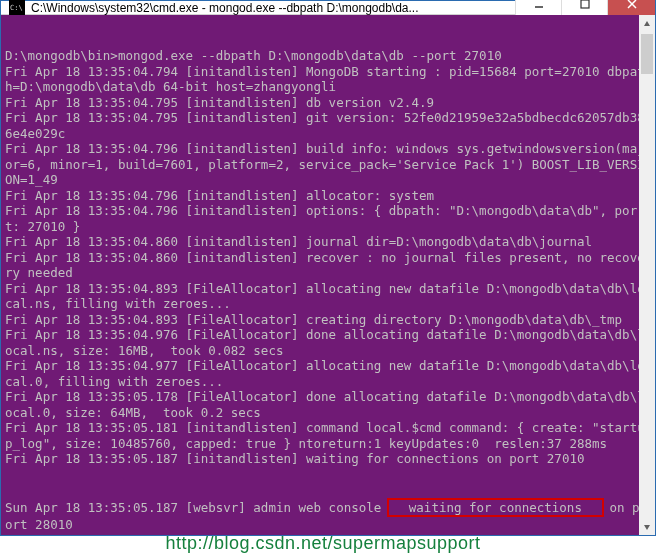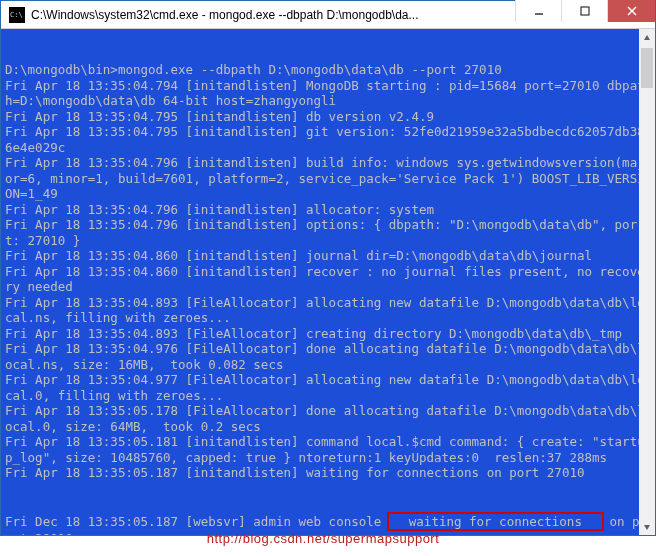--- a/index.html
+++ b/index.html
@@ -16,21 +16,21 @@
   .window {
     border: 1px solid #2a6bb0;
     width: 656px;
     height: 536px;
     display: flex;
     flex-direction: column;
     background: #000;
   }
 
   .titlebar {
-    height: 28px;
+    height: 14px;
     background: #fff;
     border-bottom: 1px solid #d0d0d0;
     display: flex;
     align-items: center;
     padding-left: 8px;
   }
   .titlebar .appicon {
     width: 16px; height: 16px;
     background: #000;
     margin-right: 6px;
@@ -65,21 +65,21 @@
     background: #fff;
     border-left: 1px solid #ddd;
     color: #333;
     cursor: pointer;
   }
   .winbtn.close { background: #c75050; color: #fff; width: 48px; }
   .winbtn svg { display: block; }
 
   .terminal {
     flex: 1;
-    background: #1d4ed8;
+    background: #701a75;
     color: #c0c0c0;
     font-family: "Lucida Console","Consolas",monospace;
     font-size: 12.5px;
     line-height: 15.5px;
     padding: 2px 8px 2px 4px;
     white-space: pre-wrap;
     word-break: break-all;
     position: relative;
     overflow: hidden;
   }
@@ -115,26 +115,26 @@
 
   .hl-box {
     border: 2px solid #d40000;
     display: inline-block;
     padding: 0 20px;
     margin: 0 -2px;
   }
 
   .watermark {
     position: absolute;
-    bottom: 10px;
+    bottom: 2px;
     right: 10px;
     left: 0;
     text-align: center;
-    color: #b91c1c;
-    font-size: 13px;
+    color: #15803d;
+    font-size: 18px;
     font-family: Verdana, sans-serif;
     letter-spacing: 0.5px;
     pointer-events: none;
   }
 </style>
 </head>
 <body>
 
 <div class="window">
   <div class="titlebar">
@@ -155,21 +155,21 @@
         <svg width="10" height="10">
             <line x1="1" y1="1" x2="9" y2="9" stroke="#fff" stroke-width="1.5"></line>
             <line x1="9" y1="1" x2="1" y2="9" stroke="#fff" stroke-width="1.5"></line>
           </svg>
       </div>
     </div>
   </div>
 
   <div class="terminal">
     <div id="term-lines"><div>D:\mongodb\bin&gt;mongod.exe --dbpath D:\mongodb\data\db --port 27010</div><div>Fri Apr 18 13:35:04.794 [initandlisten] MongoDB starting : pid=15684 port=27010 dbpath=D:\mongodb\data\db 64-bit host=zhangyongli</div><div>Fri Apr 18 13:35:04.795 [initandlisten] db version v2.4.9</div><div>Fri Apr 18 13:35:04.795 [initandlisten] git version: 52fe0d21959e32a5bdbecdc62057db386e4e029c</div><div>Fri Apr 18 13:35:04.796 [initandlisten] build info: windows sys.getwindowsversion(major=6, minor=1, build=7601, platform=2, service_pack='Service Pack 1') BOOST_LIB_VERSION=1_49</div><div>Fri Apr 18 13:35:04.796 [initandlisten] allocator: system</div><div>Fri Apr 18 13:35:04.796 [initandlisten] options: { dbpath: "D:\mongodb\data\db", port: 27010 }</div><div>Fri Apr 18 13:35:04.860 [initandlisten] journal dir=D:\mongodb\data\db\journal</div><div>Fri Apr 18 13:35:04.860 [initandlisten] recover : no journal files present, no recovery needed</div><div>Fri Apr 18 13:35:04.893 [FileAllocator] allocating new datafile D:\mongodb\data\db\local.ns, filling with zeroes...</div><div>Fri Apr 18 13:35:04.893 [FileAllocator] creating directory D:\mongodb\data\db\_tmp</div><div>Fri Apr 18 13:35:04.976 [FileAllocator] done allocating datafile D:\mongodb\data\db\local.ns, size: 16MB,  took 0.082 secs</div><div>Fri Apr 18 13:35:04.977 [FileAllocator] allocating new datafile D:\mongodb\data\db\local.0, filling with zeroes...</div><div>Fri Apr 18 13:35:05.178 [FileAllocator] done allocating datafile D:\mongodb\data\db\local.0, size: 64MB,  took 0.2 secs</div><div>Fri Apr 18 13:35:05.181 [initandlisten] command local.$cmd command: { create: "startup_log", size: 10485760, capped: true } ntoreturn:1 keyUpdates:0  reslen:37 288ms</div><div>Fri Apr 18 13:35:05.187 [initandlisten] waiting for connections on port 27010</div></div>
-    <div><span>Fri Dec 18 13:35:05.187 [websvr] admin web console </span><span class="hl-box">waiting for connections</span><span> on port 28010</span></div>
+    <div><span>Sun Apr 18 13:35:05.187 [websvr] admin web console </span><span class="hl-box">waiting for connections</span><span> on port 28010</span></div>
 
     <div class="scrollbar">
       <div class="arrow">
         <svg width="8" height="8">
             <polygon points="4,1 7,6 1,6" fill="#606060"></polygon>
           </svg>
       </div>
       <div class="track">
         <div class="thumb"></div>
       </div>

